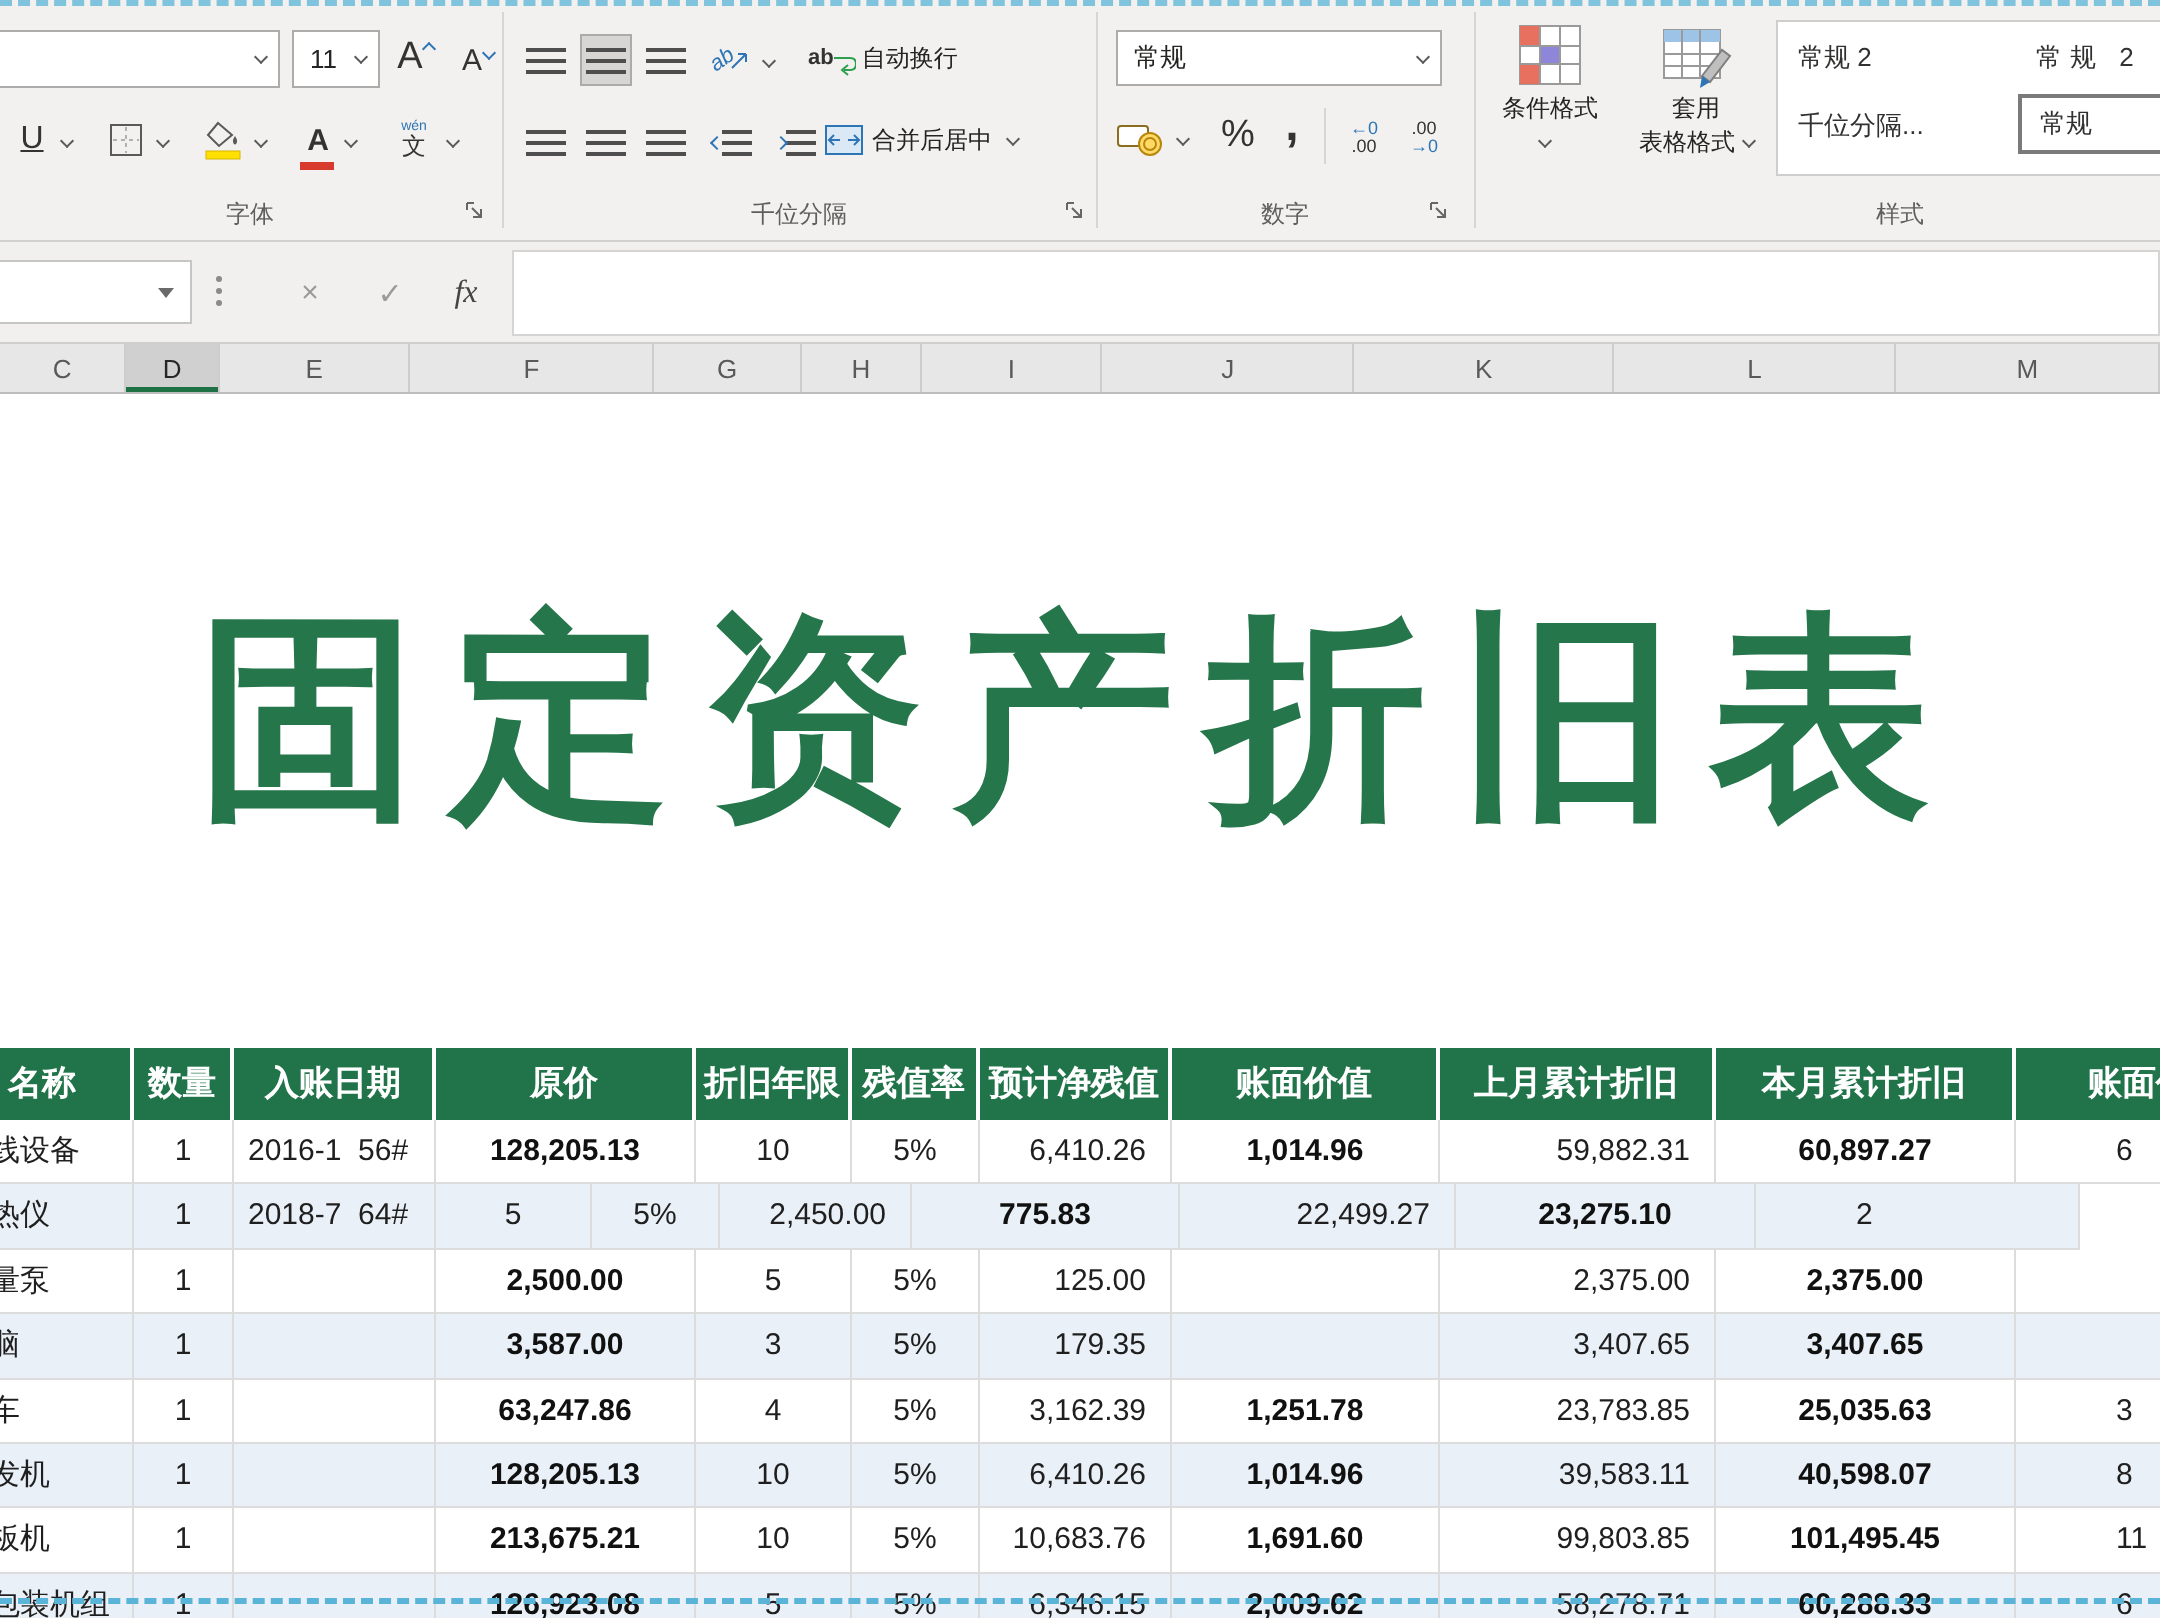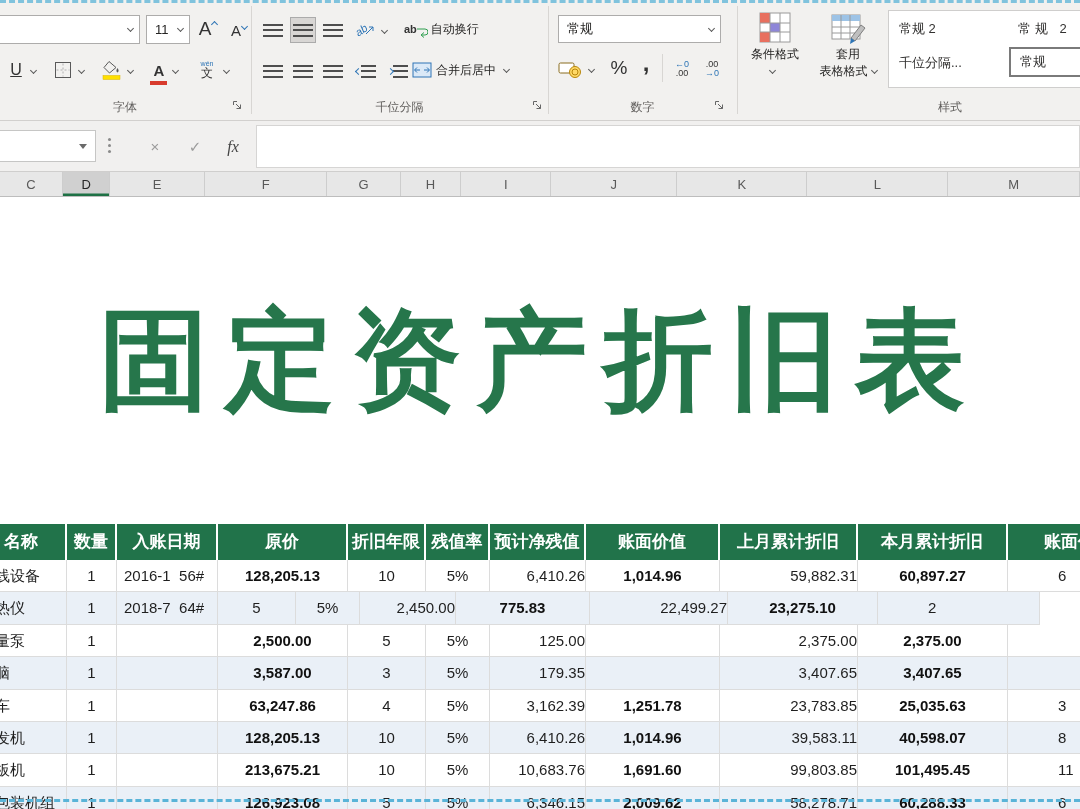--- a/index.html
+++ b/index.html
@@ -60,21 +60,21 @@
   .th { height:36px; line-height:36px; background:#21734a; color:#fff; font-weight:bold; font-size:17px; text-align:center; border-right:2px solid #fff; overflow:hidden; white-space:pre; }
   .td { height:32.4px; line-height:32.4px; font-size:15px; color:#1f1f1f; background:#fff; border-right:1px solid #dcdcdc; border-bottom:1px solid #dcdcdc; overflow:hidden; white-space:pre; }
   .w0{width:67px;} .w1{width:50px;} .w2{width:101px;} .w3{width:130px;} .w4{width:78px;}
   .w5{width:64px;} .w6{width:96px;} .w7{width:134px;} .w8{width:138px;} .w9{width:150px;} .w10{width:162px;}
   .th.w0 { text-align:left; padding-left:4px; }
   .th.w10 { text-align:left; padding-left:36px; }
   .td.w0 { text-indent:-7px; padding-left:2px; }
   .td.w1, .td.w4, .td.w5 { text-align:center; }
   .td.w2 { padding-left:7px; }
   .td.w3, .td.w7, .td.w9 { text-align:center; padding-right:0; font-weight:bold; color:#111; }
-  .td.w6, .td.w8 { text-align:right; padding-right:0; }
+  .td.w6, .td.w8 { text-align:right; padding-right:12px; }
   .td.w10 { padding-left:50px; }
 
   
   .pb { position:absolute; left:0; width:1080px; height:0; border-top:3px dashed #5ab4d8; z-index:50; }
   .pb.top { top:0; opacity:.75; }
   .pb.bot { top:799px; }
 </style>
 </head>
 <body>
 

